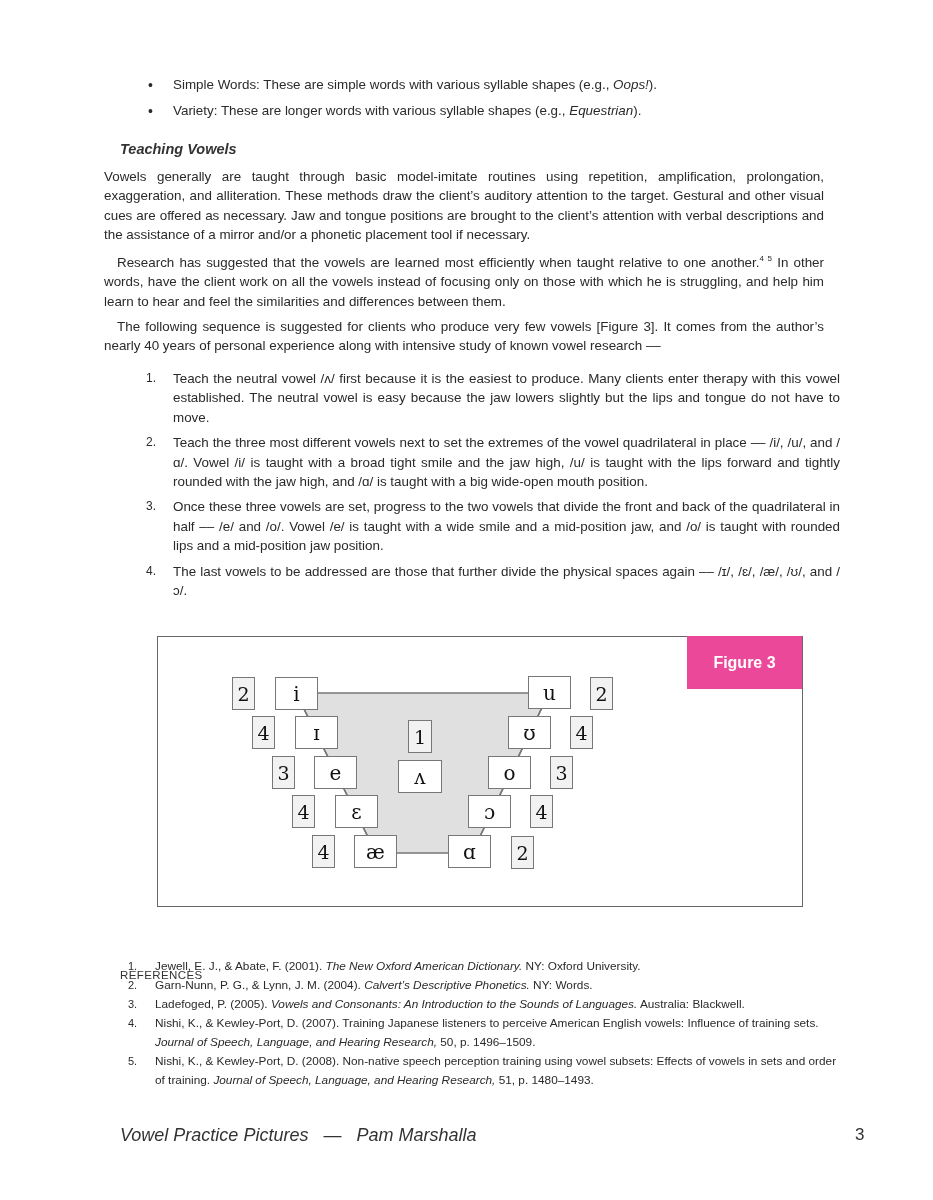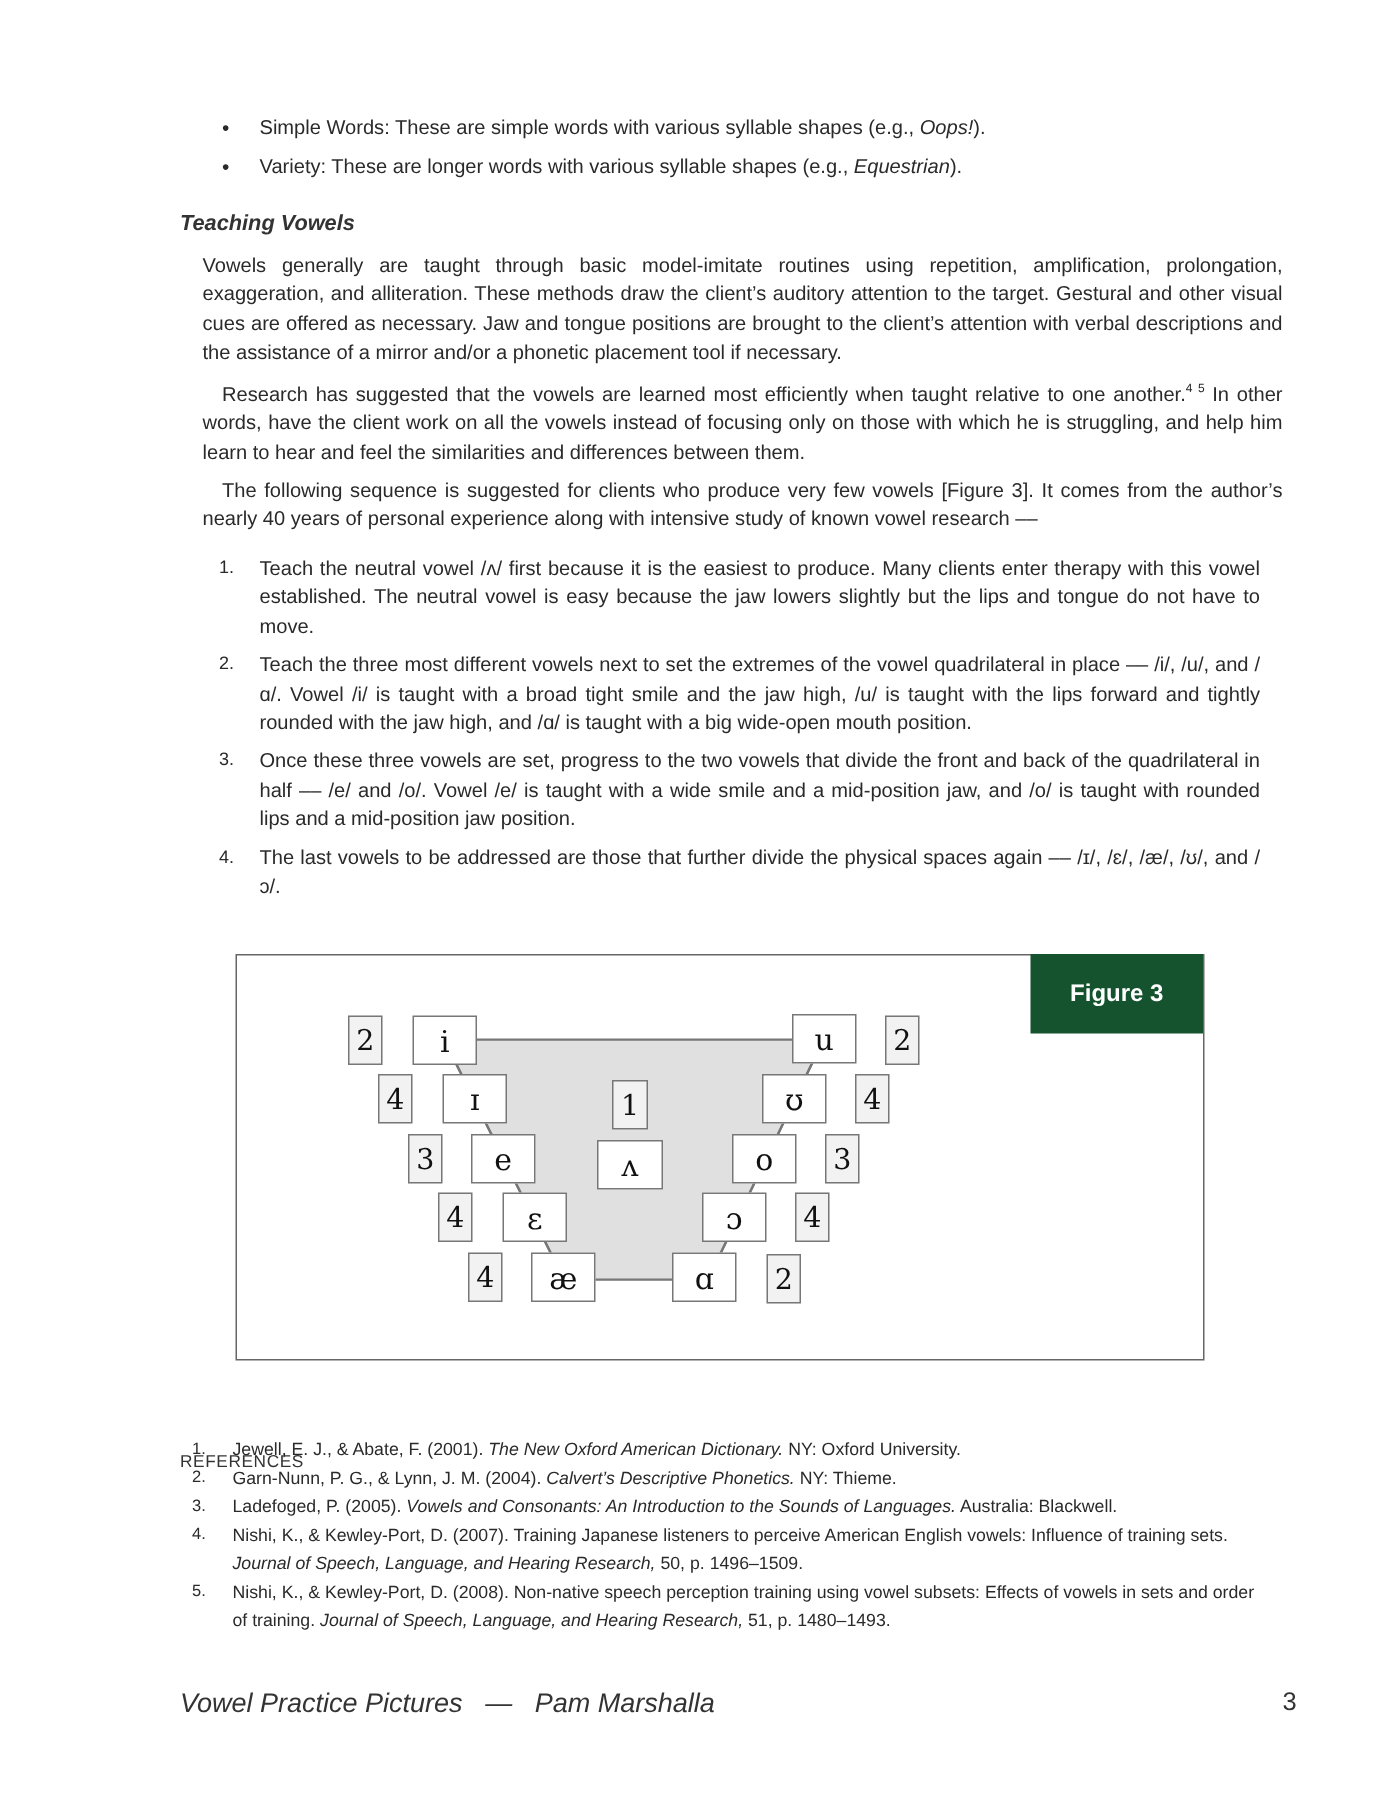--- a/index.html
+++ b/index.html
@@ -4,28 +4,28 @@
   <style>
     html, body { margin:0; padding:0; background:#ffffff; }
     body { width:933px; height:1200px; position:relative; overflow:hidden;
       font-family:"Liberation Sans", "DejaVu Sans", sans-serif; color:#2a2a2a; }
     .page { position:absolute; left:0; top:0; width:933px; height:1200px; }
     .bullets { position:absolute; left:148px; top:76px; width:700px; font-size:13.4px; }
     .bullet { position:relative; padding-left:25px; height:26px; line-height:18px; }
     .bullet .dot { position:absolute; left:0; top:0; font-size:14px; }
     .bullet b { font-weight:normal; }
     .heading { position:absolute; left:120px; top:141px; font-size:14.5px; font-style:italic; font-weight:bold; color:#333; }
-    .para { position:absolute; left:135px; width:720px; font-size:13.4px; line-height:19.4px; text-align:justify; }
+    .para { position:absolute; left:104px; width:720px; font-size:13.4px; line-height:19.4px; text-align:justify; }
     .para.indent { text-indent:13px; }
     sup { font-size:8px; vertical-align:6px; line-height:0; }
     .olist { position:absolute; left:146px; width:694px; font-size:13.4px; line-height:19.4px; }
     .oitem { position:relative; padding-left:27px; text-align:justify; margin-bottom:6px; }
     .oitem .num { position:absolute; left:0; top:0; font-size:12px; }
     .figure { position:absolute; left:157px; top:636px; width:644px; height:269px; border:1.5px solid #666; background:#fff; }
-    .fig-label { position:absolute; left:687px; top:636px; width:115px; height:53px; background:#14532d; color:#fff;
+    .fig-label { position:absolute; left:687px; top:636px; width:115px; height:53px; background:#ec4899; color:#fff;
       font-size:16px; font-weight:bold; display:flex; align-items:center; justify-content:center; }
     .vbox { position:absolute; background:#fff; border:1px solid #777; display:flex; align-items:center; justify-content:center;
       font-family:"DejaVu Serif", "Liberation Serif", serif; font-size:20px; color:#111; box-sizing:border-box; }
     .nbox { position:absolute; background:#f2f2f2; border:1px solid #777; display:flex; align-items:center; justify-content:center;
       font-family:"DejaVu Serif", "Liberation Serif", serif; font-size:19px; color:#111; box-sizing:border-box; }
     .refs-title { position:absolute; left:120px; top:969px; font-size:11.5px; letter-spacing:0.4px; color:#333; }
     .refs { position:absolute; left:128px; top:957px; width:715px; font-size:11.8px; line-height:19px; }
     .ref { position:relative; padding-left:27px; }
     .ref .num { position:absolute; left:0; top:0; font-size:11px; }
     .footer-left { position:absolute; left:120px; top:1125px; font-size:18px; font-style:italic; color:#333; }
@@ -100,21 +100,21 @@
 
   <div class="vbox" style="left:448px;top:835px;width:43px;height:33px;">ɑ</div>
   <div class="nbox" style="left:511px;top:836px;width:23px;height:33px;">2</div>
 
   <div class="nbox" style="left:408px;top:720px;width:24px;height:33px;">1</div>
   <div class="vbox" style="left:398px;top:760px;width:44px;height:33px;">ʌ</div>
 
   <div class="refs-title">REFERENCES</div>
   <div class="refs">
     <div class="ref"><span class="num">1.</span><span>Jewell, E. J., &amp; Abate, F. (2001). </span><i>The New Oxford American Dictionary.</i><span> NY: Oxford University.</span></div>
-    <div class="ref"><span class="num">2.</span><span>Garn-Nunn, P. G., &amp; Lynn, J. M. (2004). </span><i>Calvert’s Descriptive Phonetics.</i><span> NY: Thieme.</span></div>
+    <div class="ref"><span class="num">2.</span><span>Garn-Nunn, P. G., &amp; Lynn, J. M. (2004). </span><i>Calvert’s Descriptive Phonetics.</i><span> NY: Words.</span></div>
     <div class="ref"><span class="num">3.</span><span>Ladefoged, P. (2005). </span><i>Vowels and Consonants: An Introduction to the Sounds of Languages.</i><span> Australia: Blackwell.</span></div>
     <div class="ref"><span class="num">4.</span><span>Nishi, K., &amp; Kewley-Port, D. (2007). Training Japanese listeners to perceive American English vowels: Influence of training sets. </span><i>Journal of Speech, Language, and Hearing Research,</i><span> 50, p. 1496–1509.</span></div>
     <div class="ref"><span class="num">5.</span><span>Nishi, K., &amp; Kewley-Port, D. (2008). Non-native speech perception training using vowel subsets: Effects of vowels in sets and order of training. </span><i>Journal of Speech, Language, and Hearing Research,</i><span> 51, p. 1480–1493.</span></div>
   </div>
 
   <div class="footer-left">
     <span>Vowel Practice Pictures</span>
     &nbsp;&nbsp;<span>—</span>&nbsp;&nbsp;
     <span>Pam Marshalla</span>
   </div>

